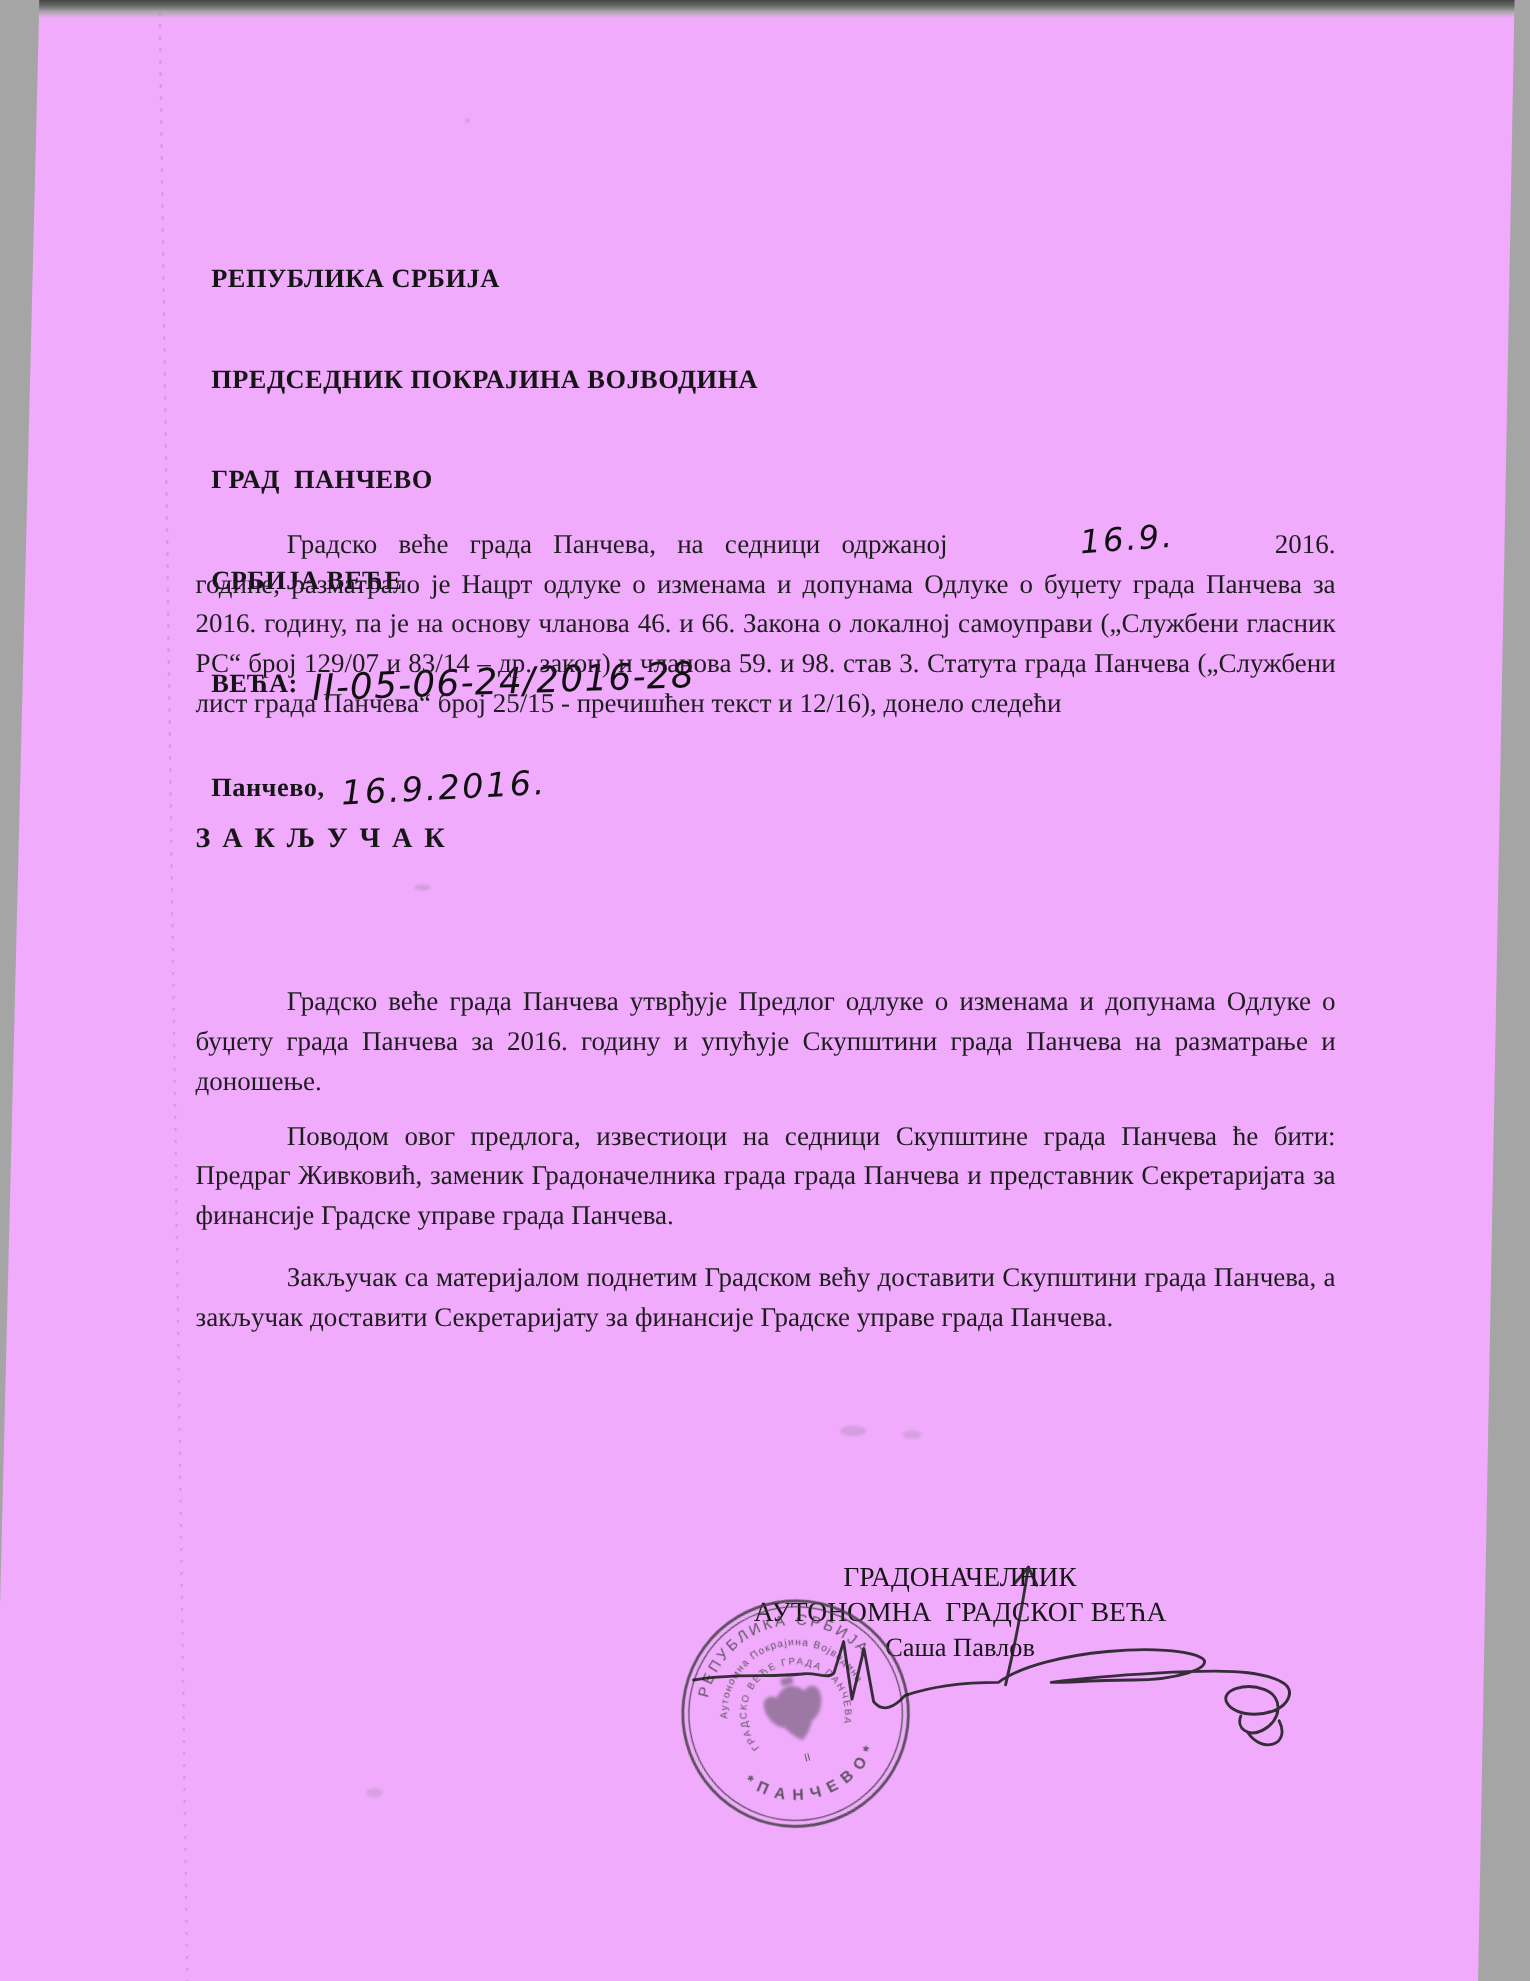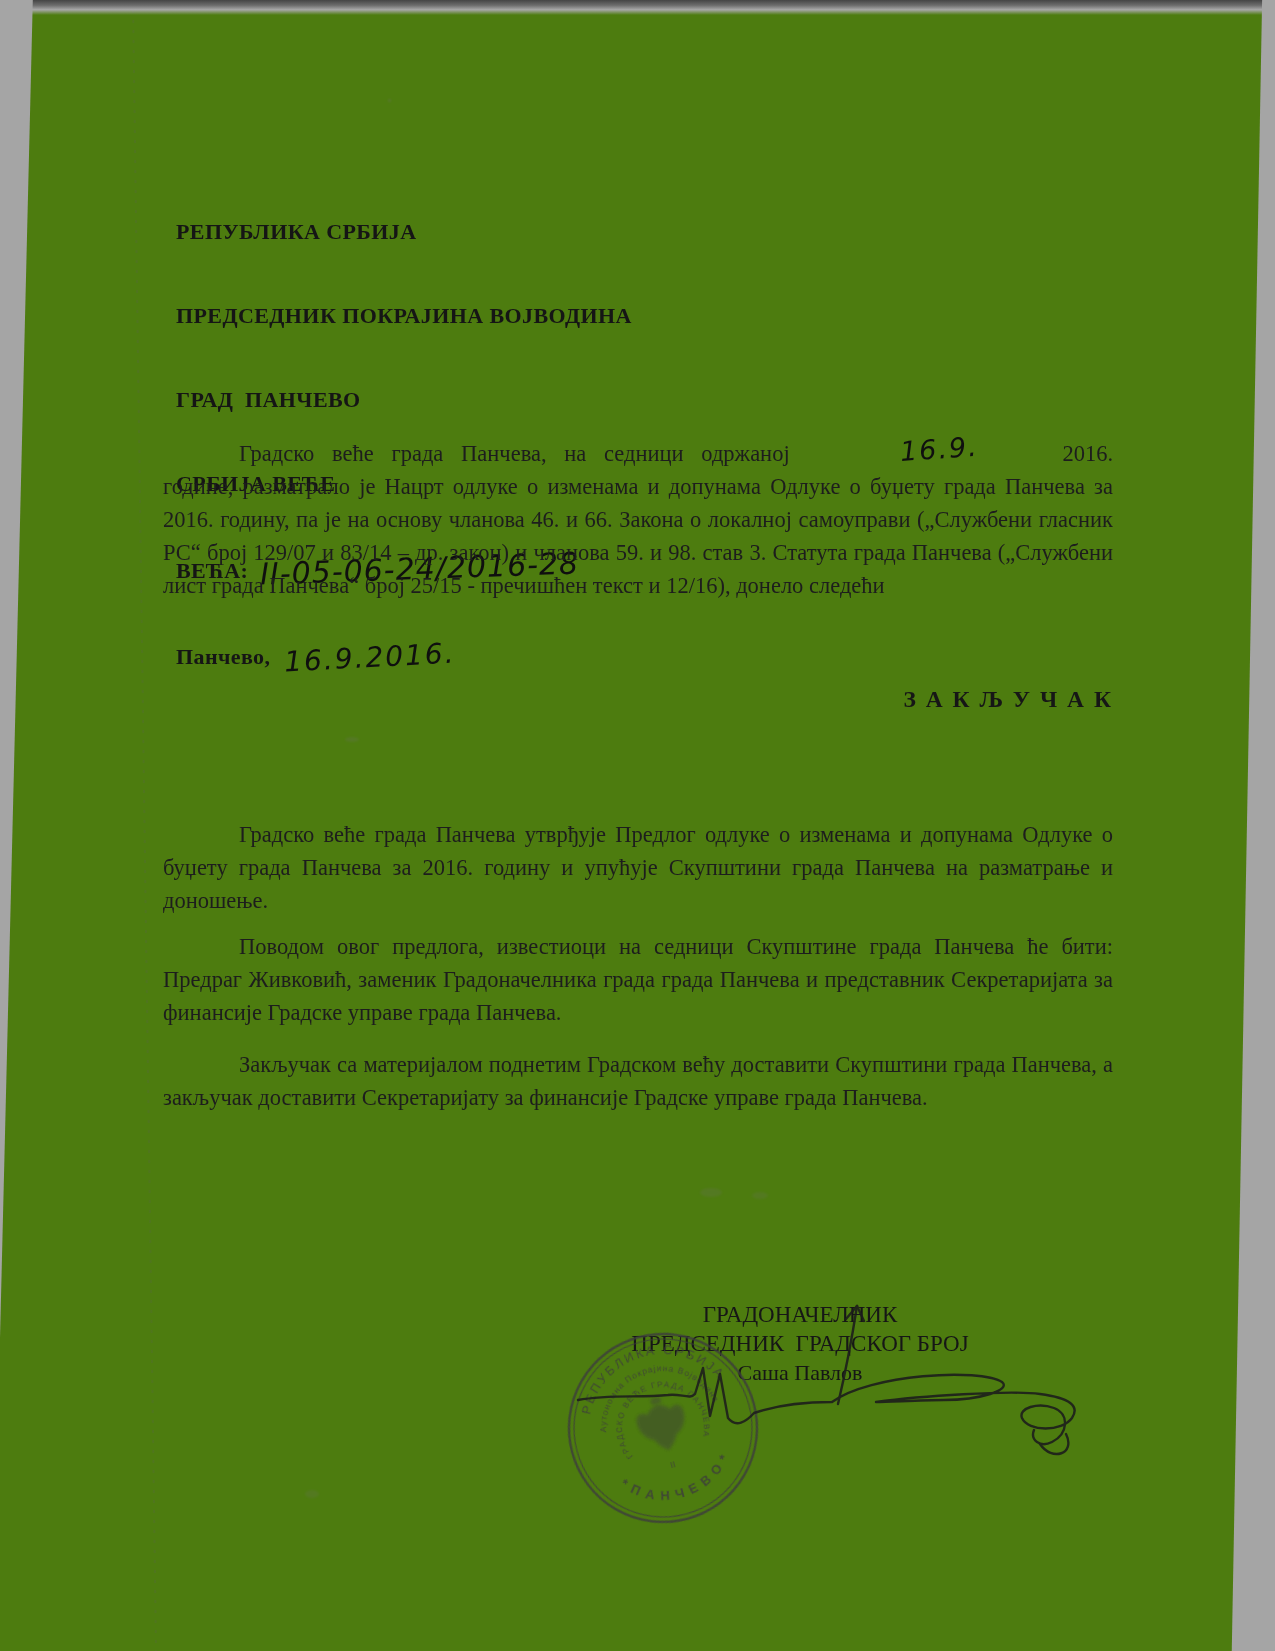--- a/index.html
+++ b/index.html
@@ -1,16 +1,16 @@
 <!DOCTYPE html>
 <html><head>
 <meta charset="utf-8">
 <style>
   html,body{margin:0;padding:0;background:#8f8f8f;}
-  #canvas{position:relative;width:1275px;height:1651px;background:#4d7c0f;overflow:hidden;
+  #canvas{position:relative;width:1275px;height:1651px;background:#f0abfc;overflow:hidden;
           font-family:"Liberation Serif","DejaVu Serif",serif;color:#1d1d1d;}
   
   .edge-top{position:absolute;left:0;top:0;width:1275px;height:15px;z-index:8;
     background:linear-gradient(to bottom,#454545 0%,#6c6c6c 35%,#a8a8a8 65%,rgba(255,255,255,0) 100%);}
   .edge-left{position:absolute;left:0;top:0;width:40px;height:1380px;background:#a5a5a5;z-index:8;
     clip-path:polygon(0% 0%,82% 0%,0% 97%);filter:drop-shadow(2px 1px 0 rgba(70,70,70,.55));}
   .edge-right{position:absolute;right:0;top:0;width:46px;height:1651px;background:#a5a5a5;z-index:8;
     clip-path:polygon(100% 0%,100% 100%,6% 100%,72% 0%);filter:drop-shadow(-2px 0 0 rgba(80,80,80,.5));}
   .fold-line{position:absolute;left:132px;top:0;width:2px;height:1660px;z-index:1;opacity:.45;
     transform-origin:top left;transform:rotate(-0.8deg);
@@ -21,21 +21,21 @@
   .hand{font-family:"DejaVu Sans",sans-serif;font-style:italic;color:#0f0f0f;}
   .hand-number{display:inline-block;font-size:30px;letter-spacing:1px;margin-left:12px;
     transform:rotate(-2deg) translateY(1px);font-weight:normal;}
   .hand-date{display:inline-block;font-size:28px;letter-spacing:2px;margin-left:14px;
     transform:rotate(-3deg) translateY(3px);font-weight:normal;}
   
   .par{position:absolute;left:163px;width:950px;z-index:2;font-size:22.5px;line-height:33px;
     text-align:justify;text-indent:76px;color:#1d1d1d;}
   .hand-session{display:inline-block;font-size:27px;letter-spacing:2px;margin:0 84px 0 34px;
     transform:rotate(-4deg);line-height:1;}
-  .doc-title{position:absolute;left:163px;top:686px;width:950px;z-index:2;text-align:right;
+  .doc-title{position:absolute;left:163px;top:686px;width:950px;z-index:2;text-align:left;
     font-weight:bold;font-size:23.5px;letter-spacing:2px;white-space:pre;color:#161616;}
   
   .sig-block{position:absolute;left:580px;top:1301px;width:440px;z-index:2;text-align:center;
     font-weight:normal;color:#161616;}
   .sig-role1{font-size:23px;line-height:28px;}
   .sig-role2{font-size:23px;line-height:29px;white-space:pre;}
   .sig-name{font-size:22px;line-height:30px;}
   .stamp-svg{position:absolute;left:563px;top:1328px;z-index:5;opacity:.82;}
   .signature-svg{position:absolute;left:540px;top:1282px;z-index:6;}
   .noise{position:absolute;border-radius:50%;background:#6f6f6f;filter:blur(1px);z-index:1;}
@@ -69,21 +69,21 @@
   <p class="par" style="top:414px"><span>Градско веће града Панчева, на седници одржаној</span><span class="hand hand-session">16.9.</span><span>2016. године, разматрало је Нацрт одлуке о изменама и допунама Одлуке о  буџету града Панчева за 2016. годину, па је на основу чланова 46. и 66. Закона о локалној самоуправи („Службени гласник РС“ број 129/07 и 83/14 – др. закон) и чланова  59. и 98. став 3. Статута града Панчева („Службени лист града Панчева“ број 25/15 - пречишћен текст и 12/16), донело следећи</span></p>
 
   <div class="doc-title">З А К Љ У Ч А К</div>
 
   <p class="par" style="top:795px">Градско веће града Панчева утврђује Предлог одлуке о изменама и допунама Одлуке о буџету града Панчева за 2016. годину и упућује Скупштини града Панчева на разматрање и доношење.</p>
   <p class="par" style="top:907px">Поводом овог предлога, известиоци на седници Скупштине града Панчева ће бити: Предраг Живковић, заменик Градоначелника града града Панчева и представник Секретаријата за финансије Градске управе града  Панчева.</p>
   <p class="par" style="top:1025px">Закључак са материјалом поднетим Градском већу доставити Скупштини града Панчева, а закључак доставити Секретаријату за финансије Градске управе града Панчева.</p>
 
   <div class="sig-block">
     <div class="sig-role1">ГРАДОНАЧЕЛНИК</div>
-    <div class="sig-role2">ПРЕДСЕДНИК  ГРАДСКОГ БРОЈ</div>
+    <div class="sig-role2">АУТОНОМНА  ГРАДСКОГ ВЕЋА</div>
     <div class="sig-name">Саша Павлов</div>
   </div>
 
   <svg class="stamp-svg" width="200" height="200" viewBox="0 0 200 200">
     <defs>
       <filter id="stampblur">
           <feGaussianBlur stdDeviation="0.35"></feGaussianBlur>
         </filter>
       <filter id="armsblur">
           <feGaussianBlur stdDeviation="1.4"></feGaussianBlur>

